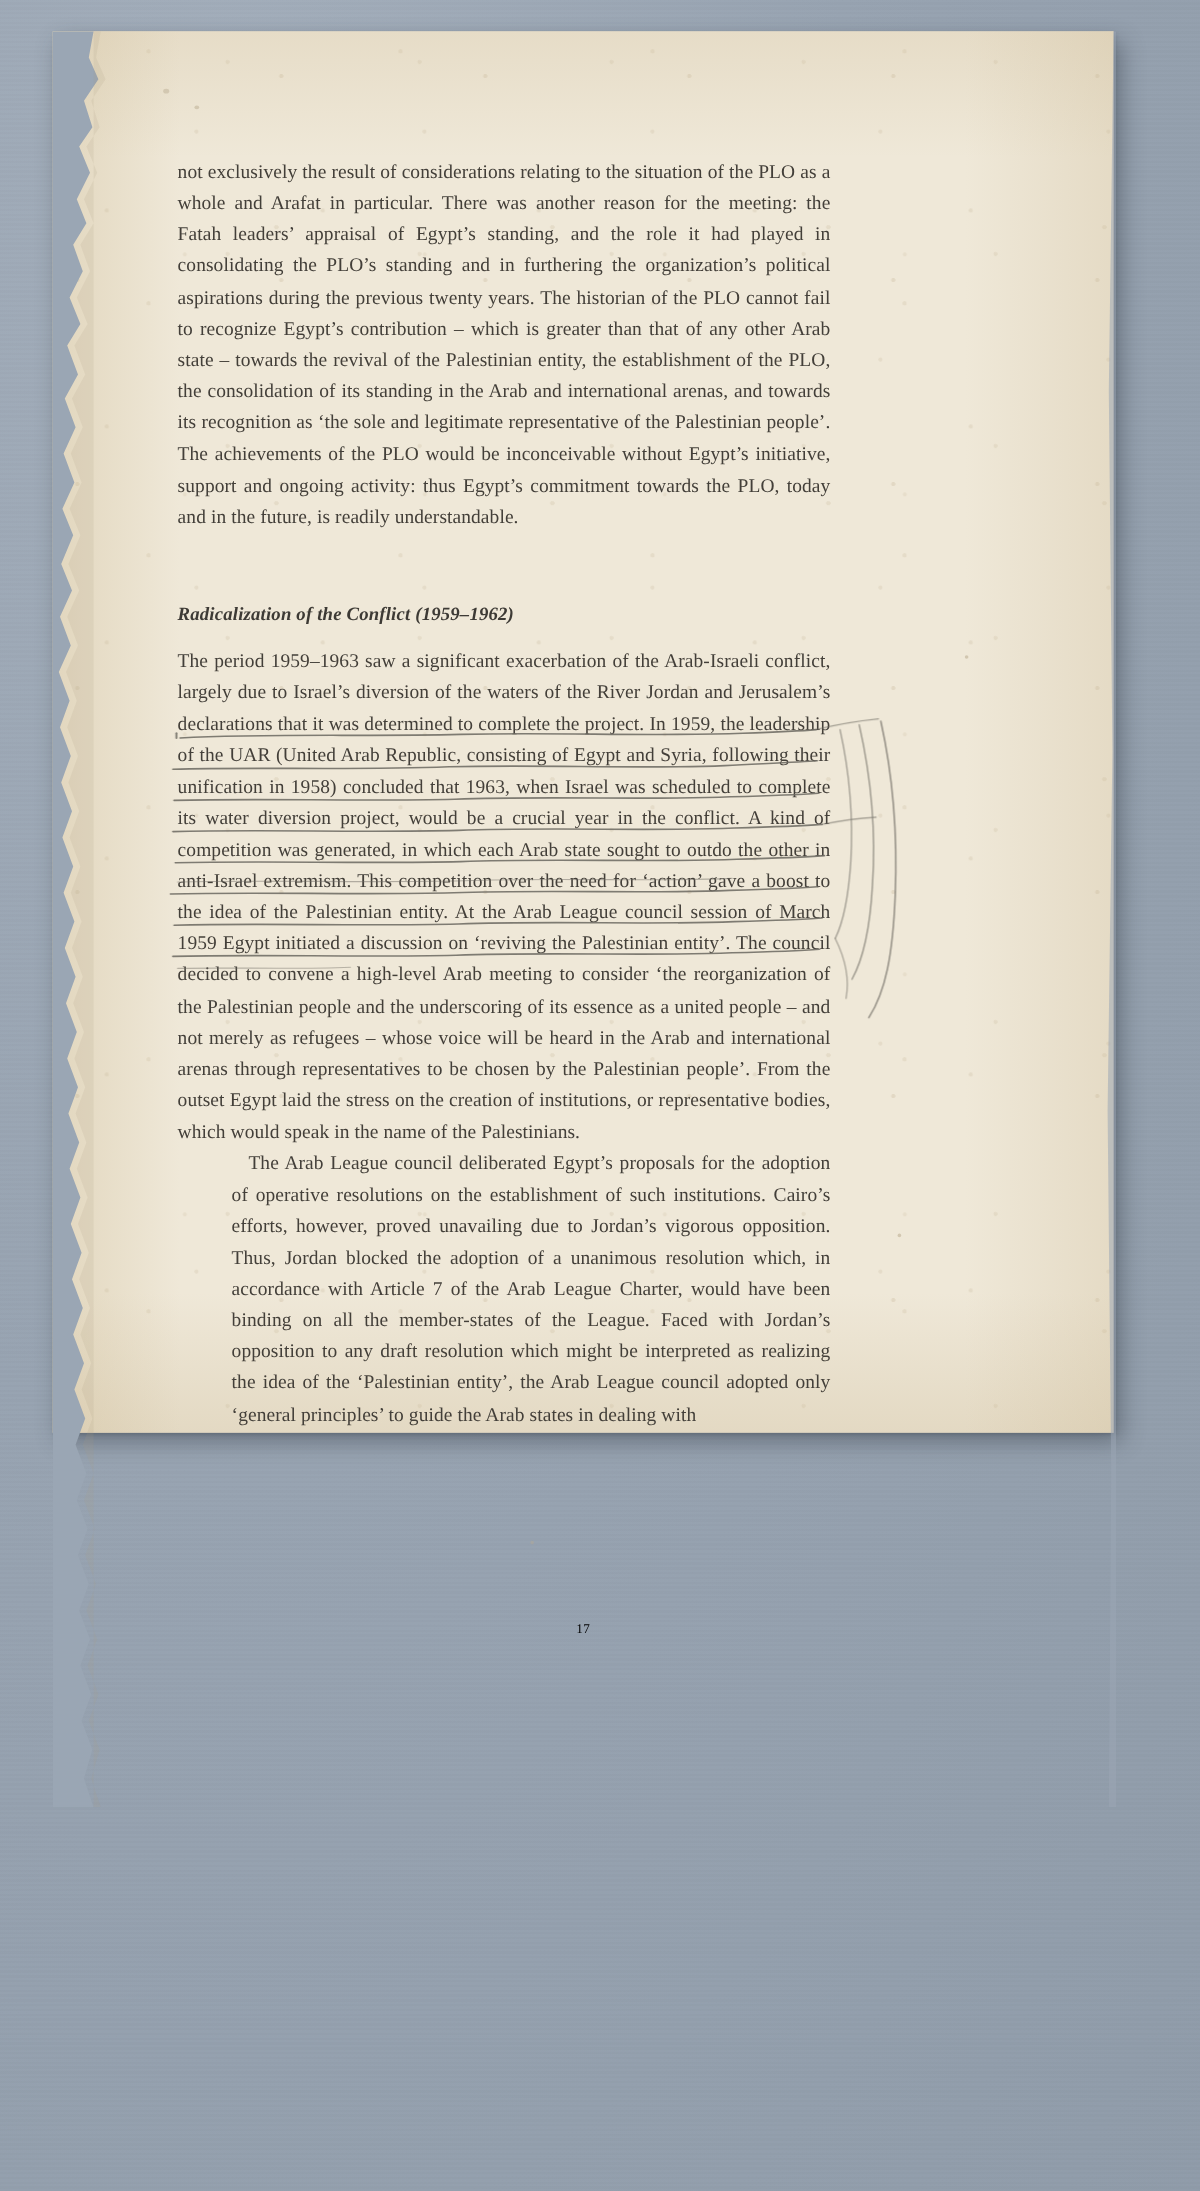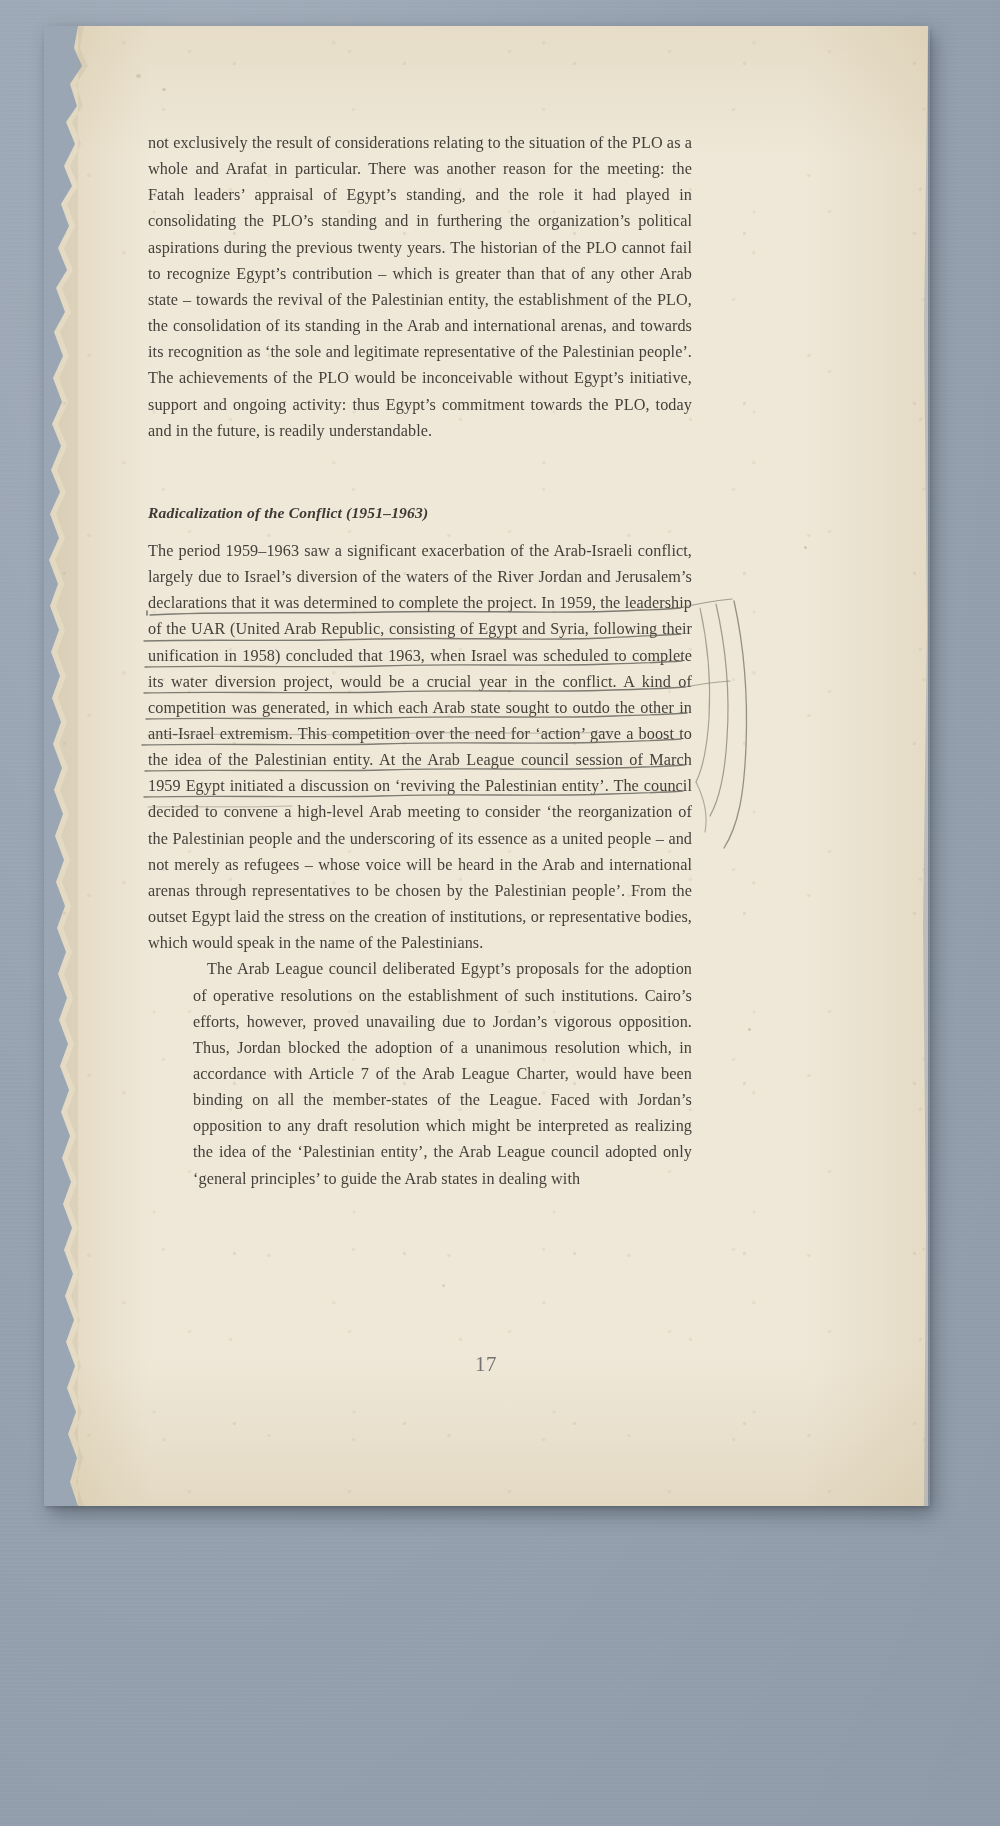--- a/index.html
+++ b/index.html
@@ -21,21 +21,21 @@
     content:"";position:absolute;inset:0;
     background:
       repeating-linear-gradient(0deg, rgba(255,255,255,.012) 0 2px, rgba(0,0,0,.012) 2px 4px);
     opacity:.8;
   }
 
   
   .sheet{
     position:absolute;
     left:44px;top:26px;
-    width:884px;height:1480px;
+    width:884px;height:1168px;
     background:#efe8d8;
     box-shadow: 6px 8px 18px rgba(40,48,58,.42), 2px 2px 4px rgba(40,48,58,.25);
   }
   
   .sheet .grain{
     position:absolute;inset:0;
     background-image:
       radial-gradient(circle at 12% 22%, rgba(196,180,150,.30) 0 1.5px, transparent 2px),
       radial-gradient(circle at 38% 8%,  rgba(200,186,156,.26) 0 1.6px, transparent 2px),
       radial-gradient(circle at 63% 44%, rgba(192,176,146,.22) 0 1.4px, transparent 2px),
@@ -103,22 +103,22 @@
     width:884px;height:1480px;
     pointer-events:none;
   }
 
   
   .folio{
     position:absolute;
     left:0;right:0;
     top:1326px;
     text-align:center;
-    font-size:21px;
-    color:#737373;
+    font-size:11px;
+    color:#000000;
     letter-spacing:.02em;
   }
 
   
   .speck{position:absolute;background:#b9ab90;border-radius:50%;opacity:.55;}
 </style>
 </head>
 <body>
 
 <div class="backdrop"></div>
@@ -132,21 +132,21 @@
   <div class="speck" style="left:118px;top:62px;width:4px;height:3px;opacity:.5;"></div>
   <div class="speck" style="left:92px;top:48px;width:5px;height:4px;opacity:.45;"></div>
   <div class="speck" style="left:398px;top:1258px;width:3px;height:3px;opacity:.4;"></div>
 
   <div class="column">
 
     <p class="body">not exclusively the result of considerations relating to the situation of the PLO as a whole and Arafat in particular. There was another reason for the meeting: the Fatah leaders’ appraisal of Egypt’s standing, and the role it had played in consolidating the PLO’s standing and in furthering the organization’s political aspirations during the previous twenty years. The historian of the PLO cannot fail to recognize Egypt’s contribution – which is greater than that of any other Arab state – towards the revival of the Palestinian entity, the establishment of the PLO, the consolidation of its standing in the Arab and international arenas, and towards its recognition as ‘the sole and legitimate representative of the Palestinian people’. The achievements of the PLO would be inconceivable without Egypt’s initiative, support and ongoing activity: thus Egypt’s commitment towards the PLO, today and in the future, is readily understandable.</p>
 
     <div class="gap"></div>
 
-    <div class="heading">Radicalization of the Conflict (1951–1963)</div>
+    <div class="heading">Radicalization of the Conflict (1959–1962)</div>
 
     <p class="body annotated">The period 1959–1963 saw a significant exacerbation of the Arab-Israeli conflict, largely due to Israel’s diversion of the waters of the River Jordan and Jerusalem’s declarations that it was determined to complete the project. In 1959, the leadership of the UAR (United Arab Republic, consisting of Egypt and Syria, following their unification in 1958) concluded that 1963, when Israel was scheduled to complete its water diversion project, would be a crucial year in the conflict. A kind of competition was generated, in which each Arab state sought to outdo the other in anti-Israel extremism. This competition over the need for ‘action’ gave a boost to the idea of the Palestinian entity. At the Arab League council session of March 1959 Egypt initiated a discussion on ‘reviving the Palestinian entity’. The council decided to convene a high-level Arab meeting to consider ‘the reorganization of the Palestinian people and the underscoring of its essence as a united people – and not merely as refugees – whose voice will be heard in the Arab and international arenas through representatives to be chosen by the Palestinian people’. From the outset Egypt laid the stress on the creation of institutions, or representative bodies, which would speak in the name of the Palestinians.</p>
 
     <p class="body indent">The Arab League council deliberated Egypt’s proposals for the adoption of operative resolutions on the establishment of such institutions. Cairo’s efforts, however, proved unavailing due to Jordan’s vigorous opposition. Thus, Jordan blocked the adoption of a unanimous resolution which, in accordance with Article 7 of the Arab League Charter, would have been binding on all the member-states of the League. Faced with Jordan’s opposition to any draft resolution which might be interpreted as realizing the idea of the ‘Palestinian entity’, the Arab League council adopted only ‘general principles’ to guide the Arab states in dealing with</p>
   </div>
 
   <svg class="pencil" viewBox="0 0 884 1480">
     <g fill="none" stroke="#6f6c64" stroke-width="1.35" stroke-linecap="round" opacity=".88">
 
       <path d="M106,589 C180,585 260,588 340,586 C420,584 500,588 575,585 C605,584 625,583 636,582"></path>

